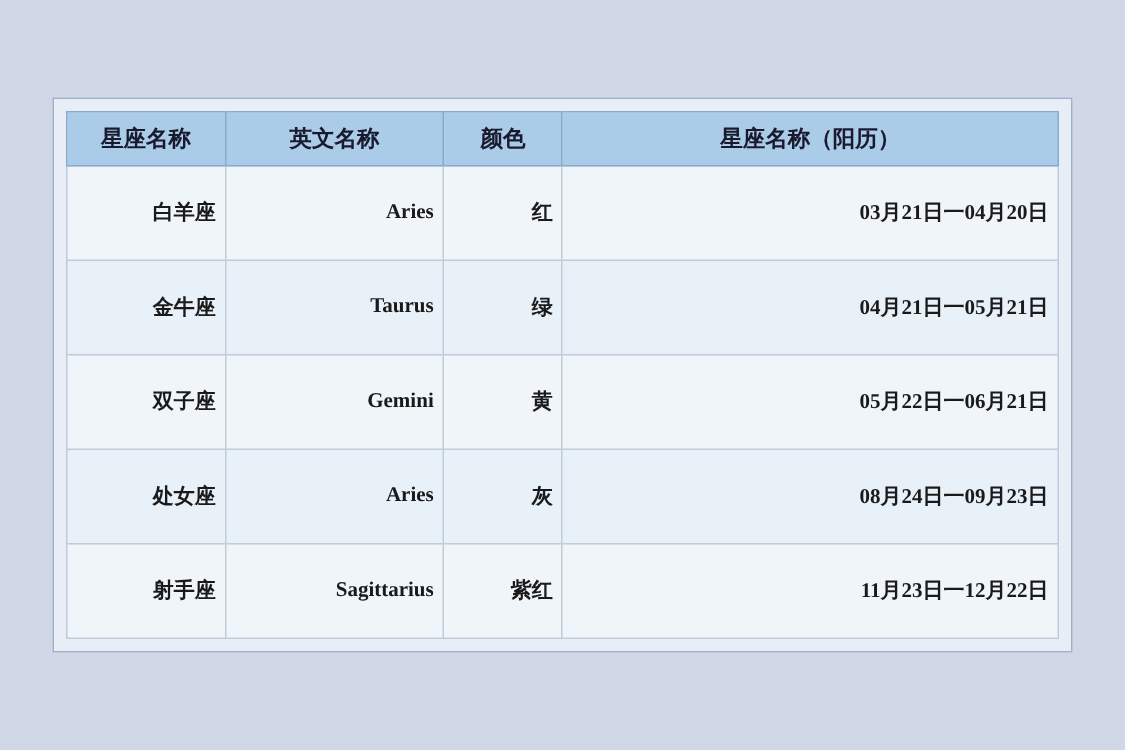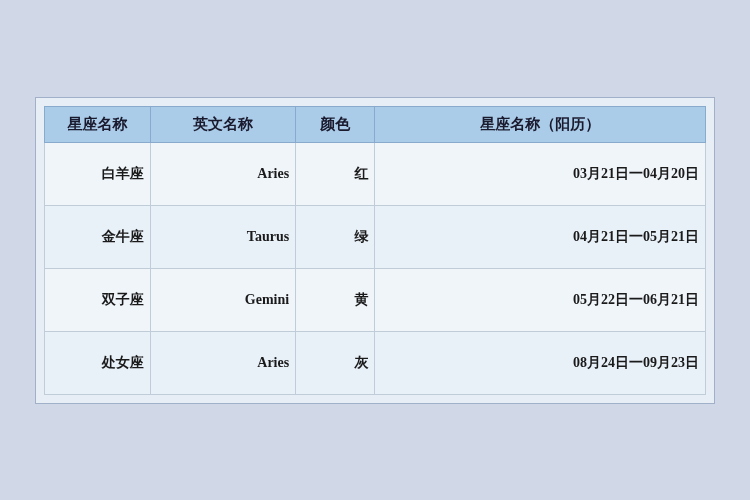--- a/index.html
+++ b/index.html
@@ -90,15 +90,21 @@
           <td>Gemini</td>
           <td>黄</td>
           <td>05月22日一06月21日</td>
         </tr>
         <tr>
           <td>处女座</td>
           <td>Aries</td>
           <td>灰</td>
           <td>08月24日一09月23日</td>
         </tr>
+        <tr>
+          <td>射手座</td>
+          <td>Sagittarius</td>
+          <td>紫红</td>
+          <td>11月23日一12月22日</td>
+        </tr>
       </tbody>
   </table>
 </div>
 
 </body></html>

